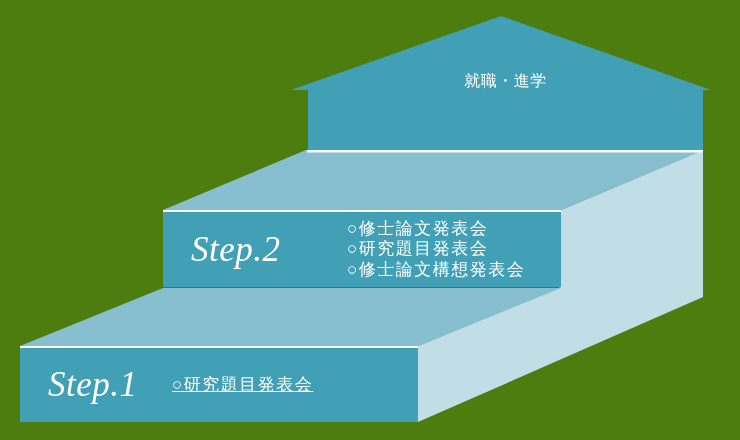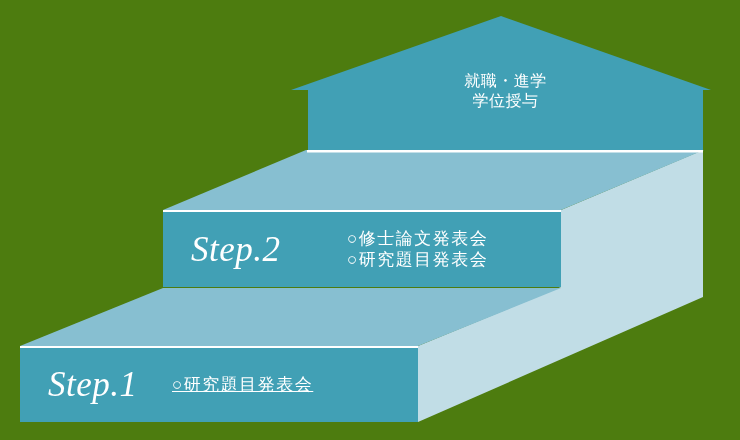--- a/index.html
+++ b/index.html
@@ -61,28 +61,28 @@
 
     <polygon points="501,16 711,90 703,90 703,150 308,150 308,90 291,90" fill="#41A0B5"></polygon>
 
     <rect x="307" y="150" width="396" height="2.5" fill="#ffffff"></rect>
     <rect x="163" y="210" width="398" height="2" fill="#ffffff"></rect>
     <rect x="20" y="346" width="398" height="2" fill="#ffffff"></rect>
   </svg>
 
   <div class="overlay arrow-caption">
     <div>就職・進学</div>
-    <div>学位授与</div>
   </div>
 
   <div class="step-block step2-block">
     <div class="step-title">Step.2</div>
     <div class="step-list step2-list">
       <div>○修士論文発表会</div>
       <div>○研究題目発表会</div>
+      <div>○修士論文構想発表会</div>
     </div>
   </div>
 
   <div class="step-block step1-block">
     <div class="step-title">Step.1</div>
     <div class="step-list step1-list">
       <div>○研究題目発表会</div>
     </div>
   </div>
 

